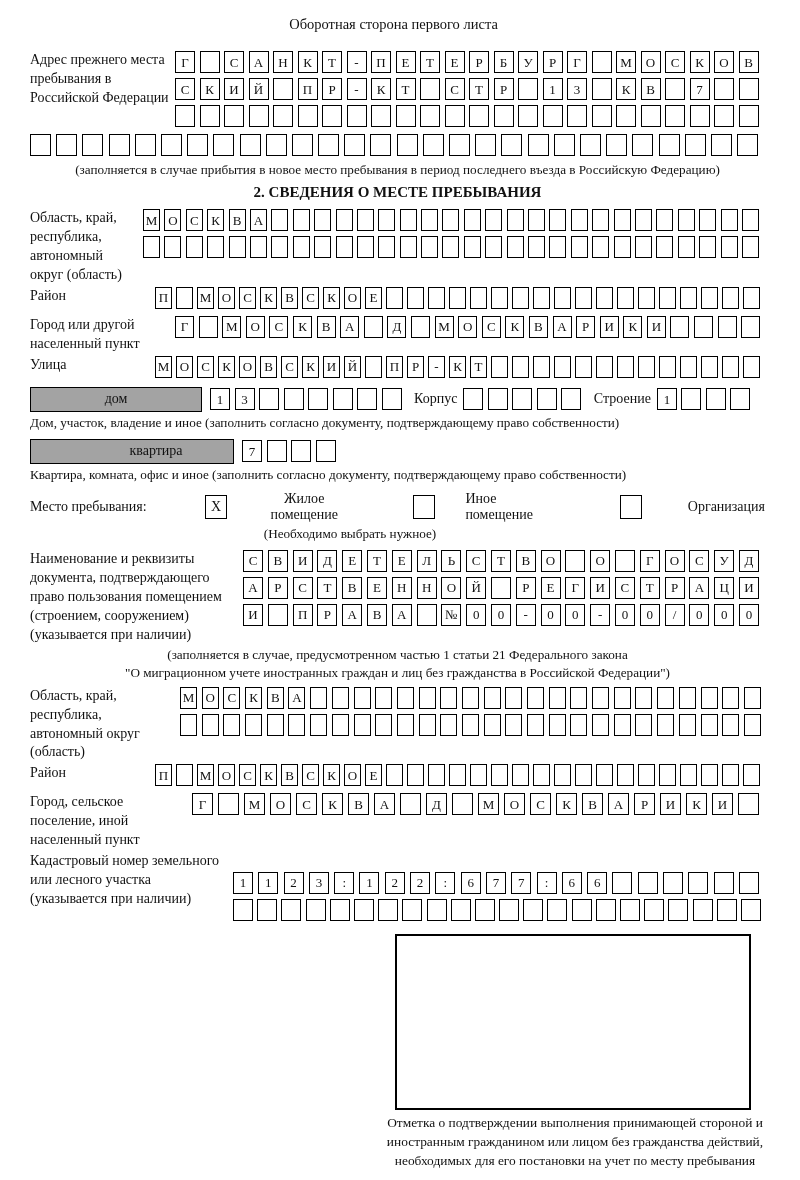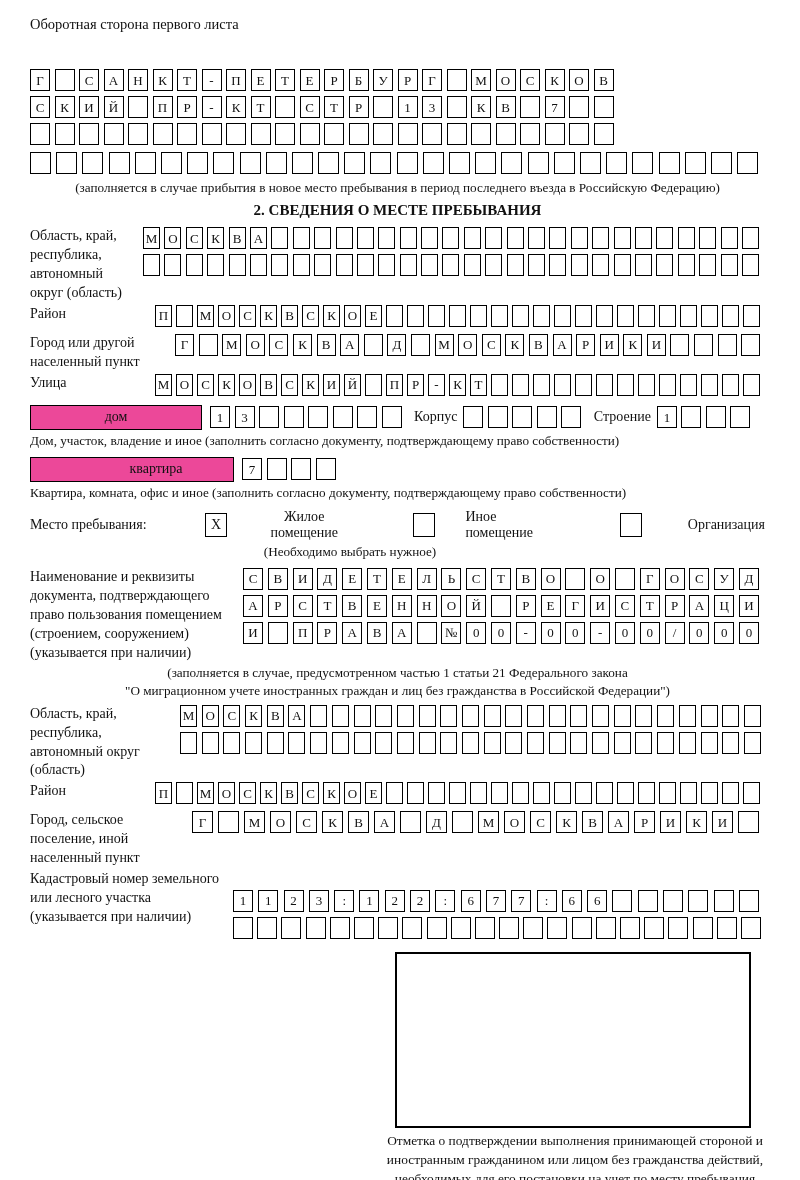--- a/index.html
+++ b/index.html
@@ -1,21 +1,21 @@
 <!DOCTYPE html>
 <html lang="ru"><head>
 <meta charset="utf-8">
 <style>
   html,body { margin:0; padding:0; background:#fff; }
   .page {
     position:relative; width:800px; height:1180px; box-sizing:border-box;
     padding:16px 35px 0 30px; background:#fff; color:#111;
     font-family:"Liberation Serif","DejaVu Serif",serif; font-size:14px; overflow:hidden;
   }
-  .top-note { text-align:left; padding-right:8px; font-size:14.5px; margin-bottom:36px; }
+  .top-note { text-align:center; padding-right:8px; font-size:14.5px; margin-bottom:18px; }
 
   .field { display:flex; align-items:flex-start; margin-bottom:2px; }
   .flabel { box-sizing:border-box; padding-right:6px; line-height:1.35; font-size:14px; }
 
   .cellrows { display:flex; flex-direction:column; }
   .cells { display:flex; margin-bottom:5px; }
   .cell {
     box-sizing:border-box; border:1.5px solid #000; height:22px;
     display:inline-flex; align-items:center; justify-content:center;
     font-size:13px; line-height:1; flex:none; background:#fff;
@@ -36,21 +36,21 @@
   .caption.center { text-align:center; }
   .sec-title { text-align:center; font-weight:bold; font-size:15px; margin:6px 0 8px 0; }
 
   .w113 { width:113px; flex:none; } .w125 { width:125px; flex:none; }
   .w145 { width:145px; flex:none; } .w150 { width:150px; flex:none; }
   .w162 { width:162px; flex:none; } .w203 { width:203px; flex:none; }
   .w213 { width:213px; flex:none; }
 
   .named-box {
     box-sizing:border-box; border:1.5px solid #000; height:25px;
-    display:flex; align-items:center; justify-content:center; font-size:14px; flex:none; background:#ec4899;
+    display:flex; align-items:center; justify-content:center; font-size:14px; flex:none; background:#a3a3a3;
   }
   .houserow { display:flex; align-items:center; margin:4px 0 2px 0; }
   .houserow .inline-label { font-size:14px; padding:0 6px 0 8px; }
 
   .stayrow { display:flex; align-items:center; margin:8px 0 2px 0;gap:20px; }
   .chk {
     box-sizing:border-box; border:1.5px solid #000; width:22px; height:24px; flex:none;
     display:inline-flex; align-items:center; justify-content:center; font-size:14px; background:#fff;
   }
   .stayrow .opt-label { font-size:14px; }
@@ -59,20 +59,21 @@
   .stamp-caption { width:440px; margin-left:325px; text-align:center; font-size:13.4px; line-height:1.4; margin-top:4px; }
 </style>
 </head>
 <body>
 
 <div class="page">
 
   <div class="top-note">Оборотная сторона первого листа</div>
 
   <div class="field">
+    <div class="flabel w145">Адрес прежнего места пребывания в Российской Федерации</div>
     <div class="cellrows">
       <div class="cells c24">
           <span class="cell">Г</span>
           <span class="cell"></span>
           <span class="cell">С</span>
           <span class="cell">А</span>
           <span class="cell">Н</span>
           <span class="cell">К</span>
           <span class="cell">Т</span>
           <span class="cell">-</span>

